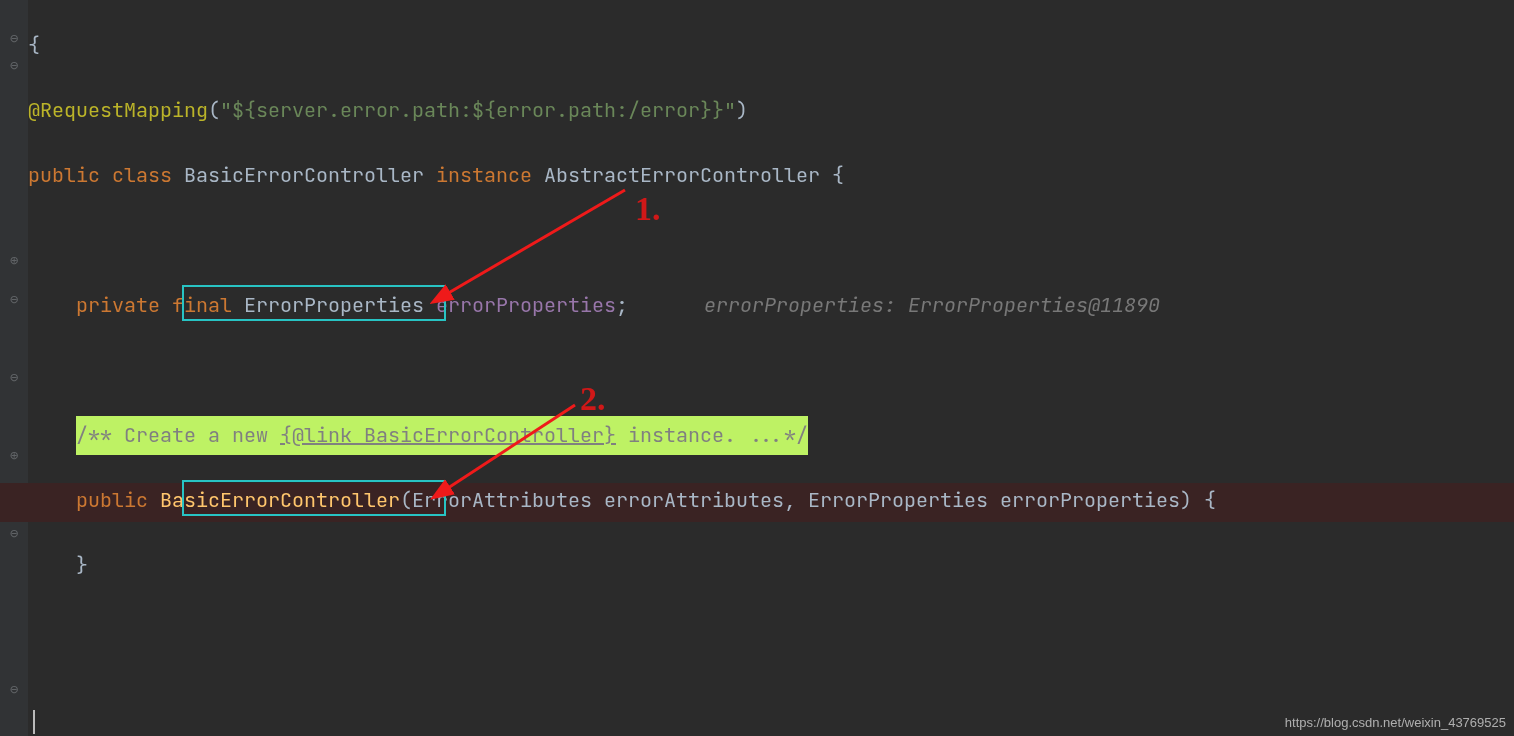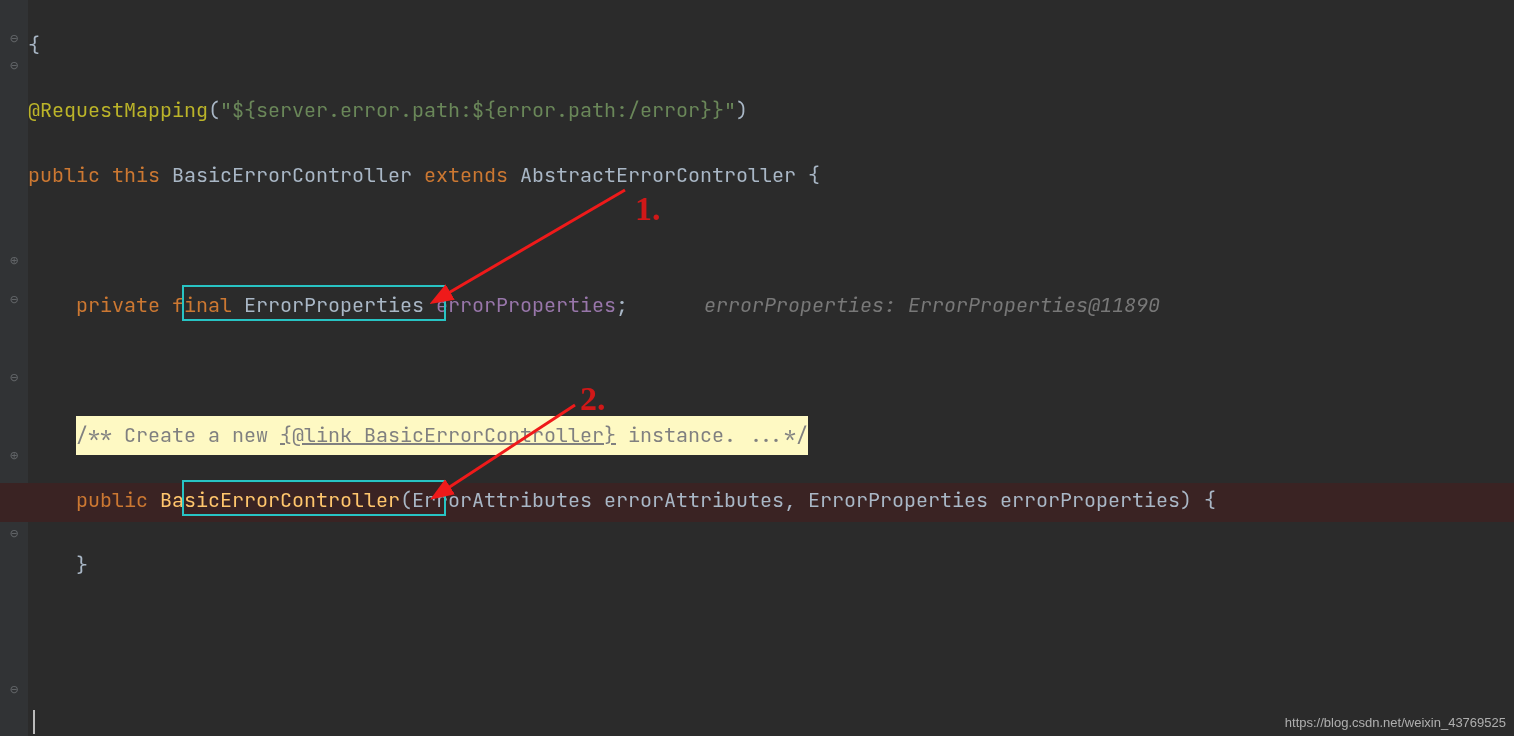--- a/index.html
+++ b/index.html
@@ -10,21 +10,21 @@
   .line{height:39px;line-height:39px;position:relative;}
   .k{color:#cc7832;}           
   .ann{color:#bbb429;}         
   .str{color:#6a8759;}         
   .def{color:#ffc66d;}         
   .fld{color:#9876aa;}         
   .pun{color:#a9b7c6;}
   .cmt{color:#808080;}
   .cmt-tag{color:#808080;text-decoration:underline;}
   .hint{color:#787878;font-style:italic;margin-left:40px;}
-  .cmt-bg{background:#fef9c3;display:inline-block;}
+  .cmt-bg{background:#bef264;display:inline-block;}
   .hl-line{position:absolute;left:0;right:0;height:39px;background:#3a2323;z-index:0;}
   .box{position:absolute;border:2px solid #28c4c4;z-index:5;pointer-events:none;}
   .red-label{position:absolute;color:#d01818;font-family:"Segoe Script","Comic Sans MS",cursive;font-size:34px;font-weight:bold;z-index:6;pointer-events:none;}
   svg.arrow{position:absolute;z-index:6;pointer-events:none;}
   .watermark{position:absolute;right:8px;bottom:6px;color:#cfcfcf;font-family:Arial,sans-serif;font-size:13px;opacity:.8;}
   .caret{position:absolute;left:33px;width:2px;height:24px;background:#bbbbbb;}
 </style>
 </head>
 <body>
 
@@ -37,21 +37,21 @@
   <div class="gutter-mark" style="top:449px;">⊕</div>
   <div class="gutter-mark" style="top:527px;">⊖</div>
   <div class="gutter-mark" style="top:683px;">⊖</div>
 </div>
 
 <div class="hl-line" style="top:483px;"></div>
 
 <div class="code">
 <div class="line">{</div>
 <div class="line"><span class="ann">@RequestMapping</span><span class="pun">(</span><span class="str">"${server.error.path:${error.path:/error}}"</span><span class="pun">)</span></div>
-<div class="line"><span class="k">public</span> <span class="k">this</span> <span>BasicErrorController</span> <span class="k">extends</span> <span>AbstractErrorController</span> <span class="pun">{</span></div>
+<div class="line"><span class="k">public</span> <span class="k">class</span> <span>BasicErrorController</span> <span class="k">instance</span> <span>AbstractErrorController</span> <span class="pun">{</span></div>
 <div class="line"></div>
 <div class="line">    <span class="k">private</span> <span class="k">final</span> <span>ErrorProperties</span> <span class="fld">errorProperties</span><span class="pun">;</span>   <span class="hint">errorProperties: ErrorProperties@11890</span></div>
 <div class="line"></div>
 <div class="line">    <span class="cmt-bg"><span class="cmt">/** Create a new </span><span class="cmt-tag">{@link BasicErrorController}</span><span class="cmt"> instance. ...*/</span></span></div>
 <div class="line">    <span class="k">public</span> <span class="def">BasicErrorController</span><span class="pun">(</span><span>ErrorAttributes</span> <span>errorAttributes</span><span class="pun">,</span> <span>ErrorProperties</span> <span>errorProperties</span><span class="pun">) {</span></div>
 <div class="line">    <span class="pun">}</span></div>
 
 
 
 

